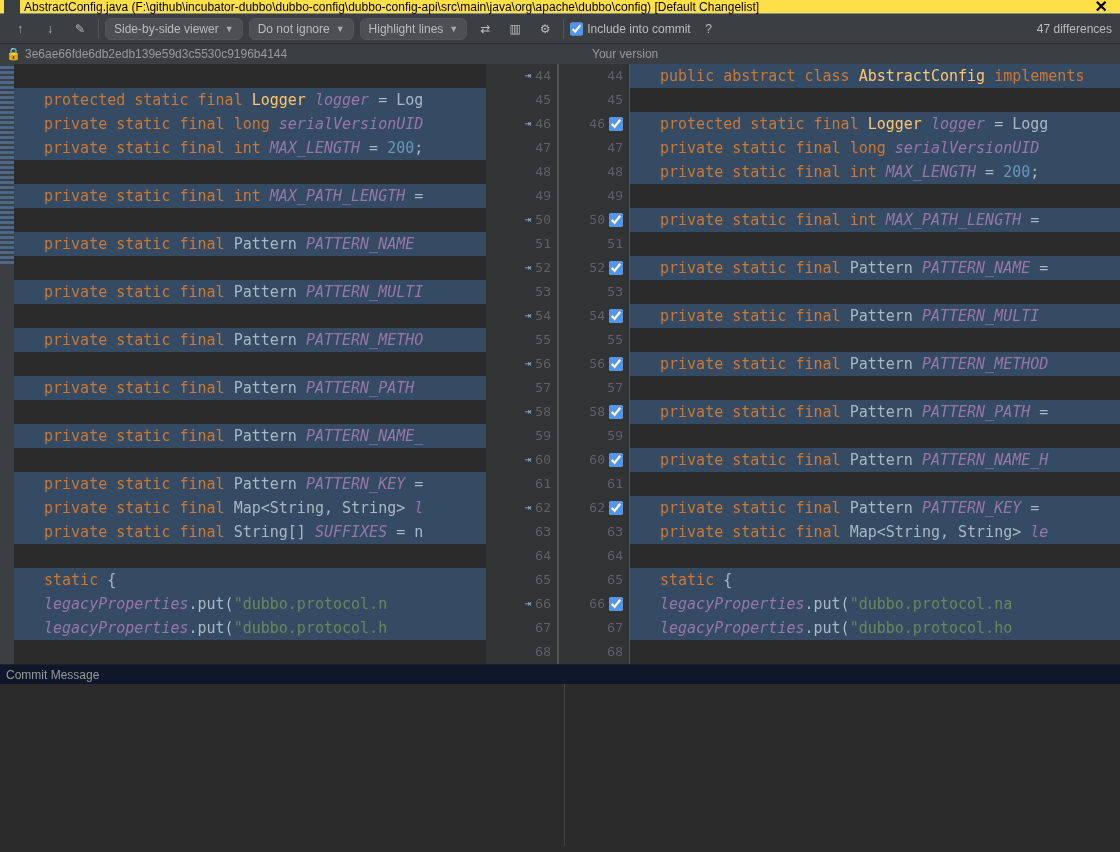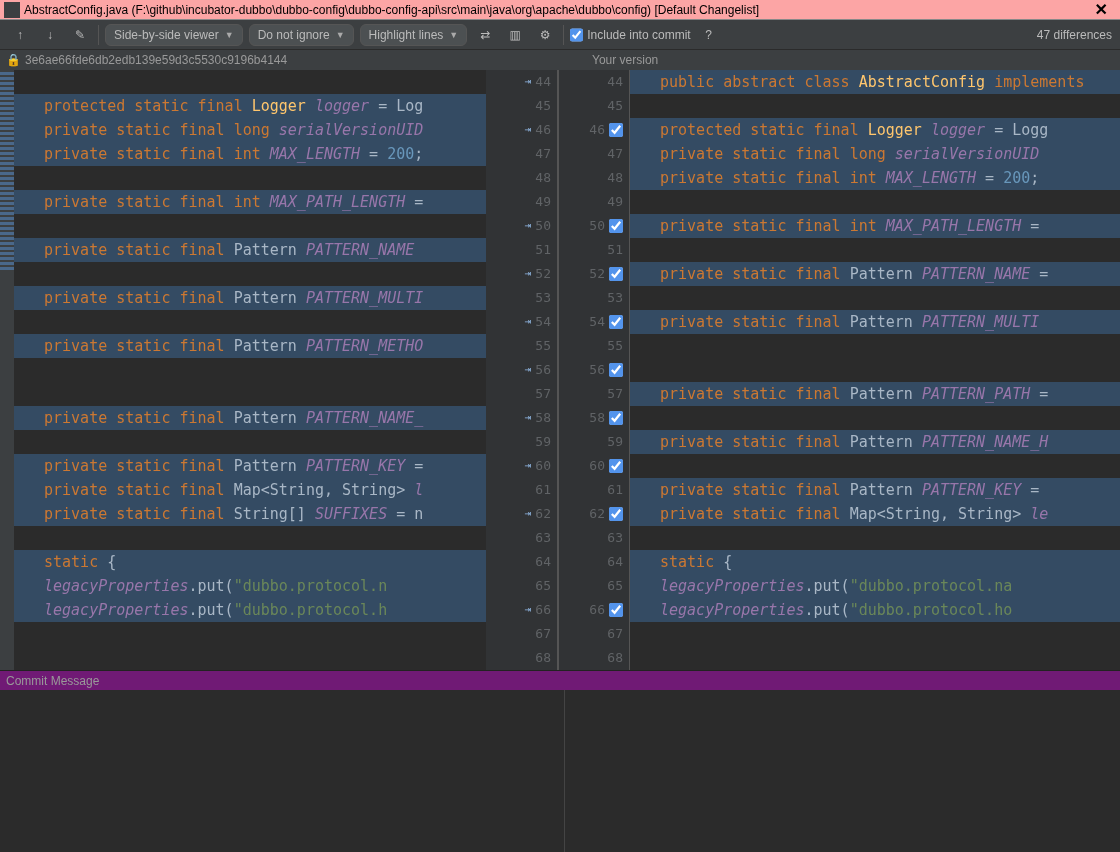--- a/index.html
+++ b/index.html
@@ -8,23 +8,23 @@
     color: #a9b7c6;
     font-family: 'Segoe UI', sans-serif;
     font-size: 12px;
     width: 1120px;
     height: 852px;
     overflow: hidden;
   }
 
   
   .titlebar {
-    background: #fca5a5;
+    background: #fde047;
     color: #000;
-    height: 20px;
+    height: 14px;
     display: flex;
     align-items: center;
     padding: 0 4px;
     font-size: 12px;
     border-bottom: 1px solid #888;
   }
   .titlebar .icon { width: 16px; height: 16px; background: #3c3f41; margin-right: 4px; display:inline-block; }
   .titlebar .spacer { flex: 1; }
   .titlebar .close { font-size: 16px; font-weight: bold; padding: 0 8px; cursor: pointer; }
 
@@ -116,21 +116,21 @@
   .ident { color:#9876aa; font-style:italic; }
   .typ { color:#a9b7c6; }
   .comp { color:#a9b7c6; }
   .num { color:#6897bb; }
   .str { color:#6a8759; }
   .op { color:#a9b7c6; }
   .gen { color:#a9b7c6; }
 
   
   .commit-label {
-    background:#701a75;
+    background:#0f172a;
     color:#999;
     height:20px;
     display:flex;
     align-items:center;
     padding-left:6px;
     font-size:12px;
     border-top:1px solid #222;
   }
   .commit-area {
     display:flex;
@@ -246,20 +246,21 @@
       <div class="line hl"><span class="kw">private static final int </span><span class="ident">MAX_LENGTH</span><span class="op"> = </span><span class="num">200</span><span class="op">;</span></div>
       <div class="line"></div>
       <div class="line hl"><span class="kw">private static final int </span><span class="ident">MAX_PATH_LENGTH</span><span class="op"> =</span></div>
       <div class="line"></div>
       <div class="line hl"><span class="kw">private static final </span><span class="typ">Pattern</span><span class="comp"> </span><span class="ident">PATTERN_NAME</span></div>
       <div class="line"></div>
       <div class="line hl"><span class="kw">private static final </span><span class="typ">Pattern</span><span class="comp"> </span><span class="ident">PATTERN_MULTI</span></div>
       <div class="line"></div>
       <div class="line hl"><span class="kw">private static final </span><span class="typ">Pattern</span><span class="comp"> </span><span class="ident">PATTERN_METHO</span></div>
       <div class="line"></div>
+      <div class="line hl"><span class="kw">private static final </span><span class="typ">Pattern</span><span class="comp"> </span><span class="ident">PATTERN_PATH</span></div>
       <div class="line"></div>
       <div class="line hl"><span class="kw">private static final </span><span class="typ">Pattern</span><span class="comp"> </span><span class="ident">PATTERN_NAME_</span></div>
       <div class="line"></div>
       <div class="line hl"><span class="kw">private static final </span><span class="typ">Pattern</span><span class="comp"> </span><span class="ident">PATTERN_KEY</span><span class="op"> =</span></div>
       <div class="line hl"><span class="kw">private static final </span><span class="typ">Map</span><span class="gen">&lt;</span><span class="typ">String</span><span class="gen">, </span><span class="typ">String</span><span class="gen">&gt;</span><span class="comp"> </span><span class="ident">l</span></div>
       <div class="line hl"><span class="kw">private static final </span><span class="typ">String</span><span class="gen">[]</span><span class="comp"> </span><span class="ident">SUFFIXES</span><span class="op"> = n</span></div>
       <div class="line"></div>
       <div class="line hl"><span class="kw">static </span><span class="op">{</span></div>
       <div class="line hl"><span class="ident">    legacyProperties</span><span class="op">.put(</span><span class="str">"dubbo.protocol.n</span></div>
       <div class="line hl"><span class="ident">    legacyProperties</span><span class="op">.put(</span><span class="str">"dubbo.protocol.h</span></div>
@@ -443,20 +444,21 @@
       <div class="line hl"><span class="kw">protected static final </span><span class="cls">Logger</span><span class="comp"> </span><span class="ident">logger</span><span class="op"> = </span><span class="typ">Logg</span></div>
       <div class="line hl"><span class="kw">private static final long </span><span class="ident">serialVersionUID</span></div>
       <div class="line hl"><span class="kw">private static final int </span><span class="ident">MAX_LENGTH</span><span class="op"> = </span><span class="num">200</span><span class="op">;</span></div>
       <div class="line"></div>
       <div class="line hl"><span class="kw">private static final int </span><span class="ident">MAX_PATH_LENGTH</span><span class="op"> =</span></div>
       <div class="line"></div>
       <div class="line hl"><span class="kw">private static final </span><span class="typ">Pattern</span><span class="comp"> </span><span class="ident">PATTERN_NAME</span><span class="op"> =</span></div>
       <div class="line"></div>
       <div class="line hl"><span class="kw">private static final </span><span class="typ">Pattern</span><span class="comp"> </span><span class="ident">PATTERN_MULTI</span></div>
       <div class="line"></div>
+      <div class="line hl"><span class="kw">private static final </span><span class="typ">Pattern</span><span class="comp"> </span><span class="ident">PATTERN_METHOD</span></div>
       <div class="line"></div>
       <div class="line hl"><span class="kw">private static final </span><span class="typ">Pattern</span><span class="comp"> </span><span class="ident">PATTERN_PATH</span><span class="op"> =</span></div>
       <div class="line"></div>
       <div class="line hl"><span class="kw">private static final </span><span class="typ">Pattern</span><span class="comp"> </span><span class="ident">PATTERN_NAME_H</span></div>
       <div class="line"></div>
       <div class="line hl"><span class="kw">private static final </span><span class="typ">Pattern</span><span class="comp"> </span><span class="ident">PATTERN_KEY</span><span class="op"> =</span></div>
       <div class="line hl"><span class="kw">private static final </span><span class="typ">Map</span><span class="gen">&lt;</span><span class="typ">String</span><span class="gen">, </span><span class="typ">String</span><span class="gen">&gt;</span><span class="comp"> </span><span class="ident">le</span></div>
       <div class="line"></div>
       <div class="line hl"><span class="kw">static </span><span class="op">{</span></div>
       <div class="line hl"><span class="ident">    legacyProperties</span><span class="op">.put(</span><span class="str">"dubbo.protocol.na</span></div>

